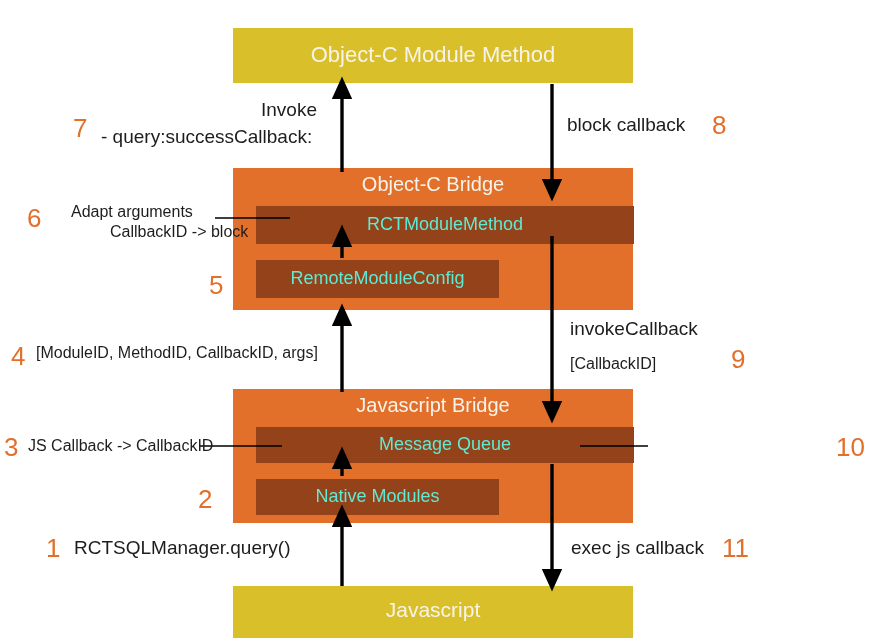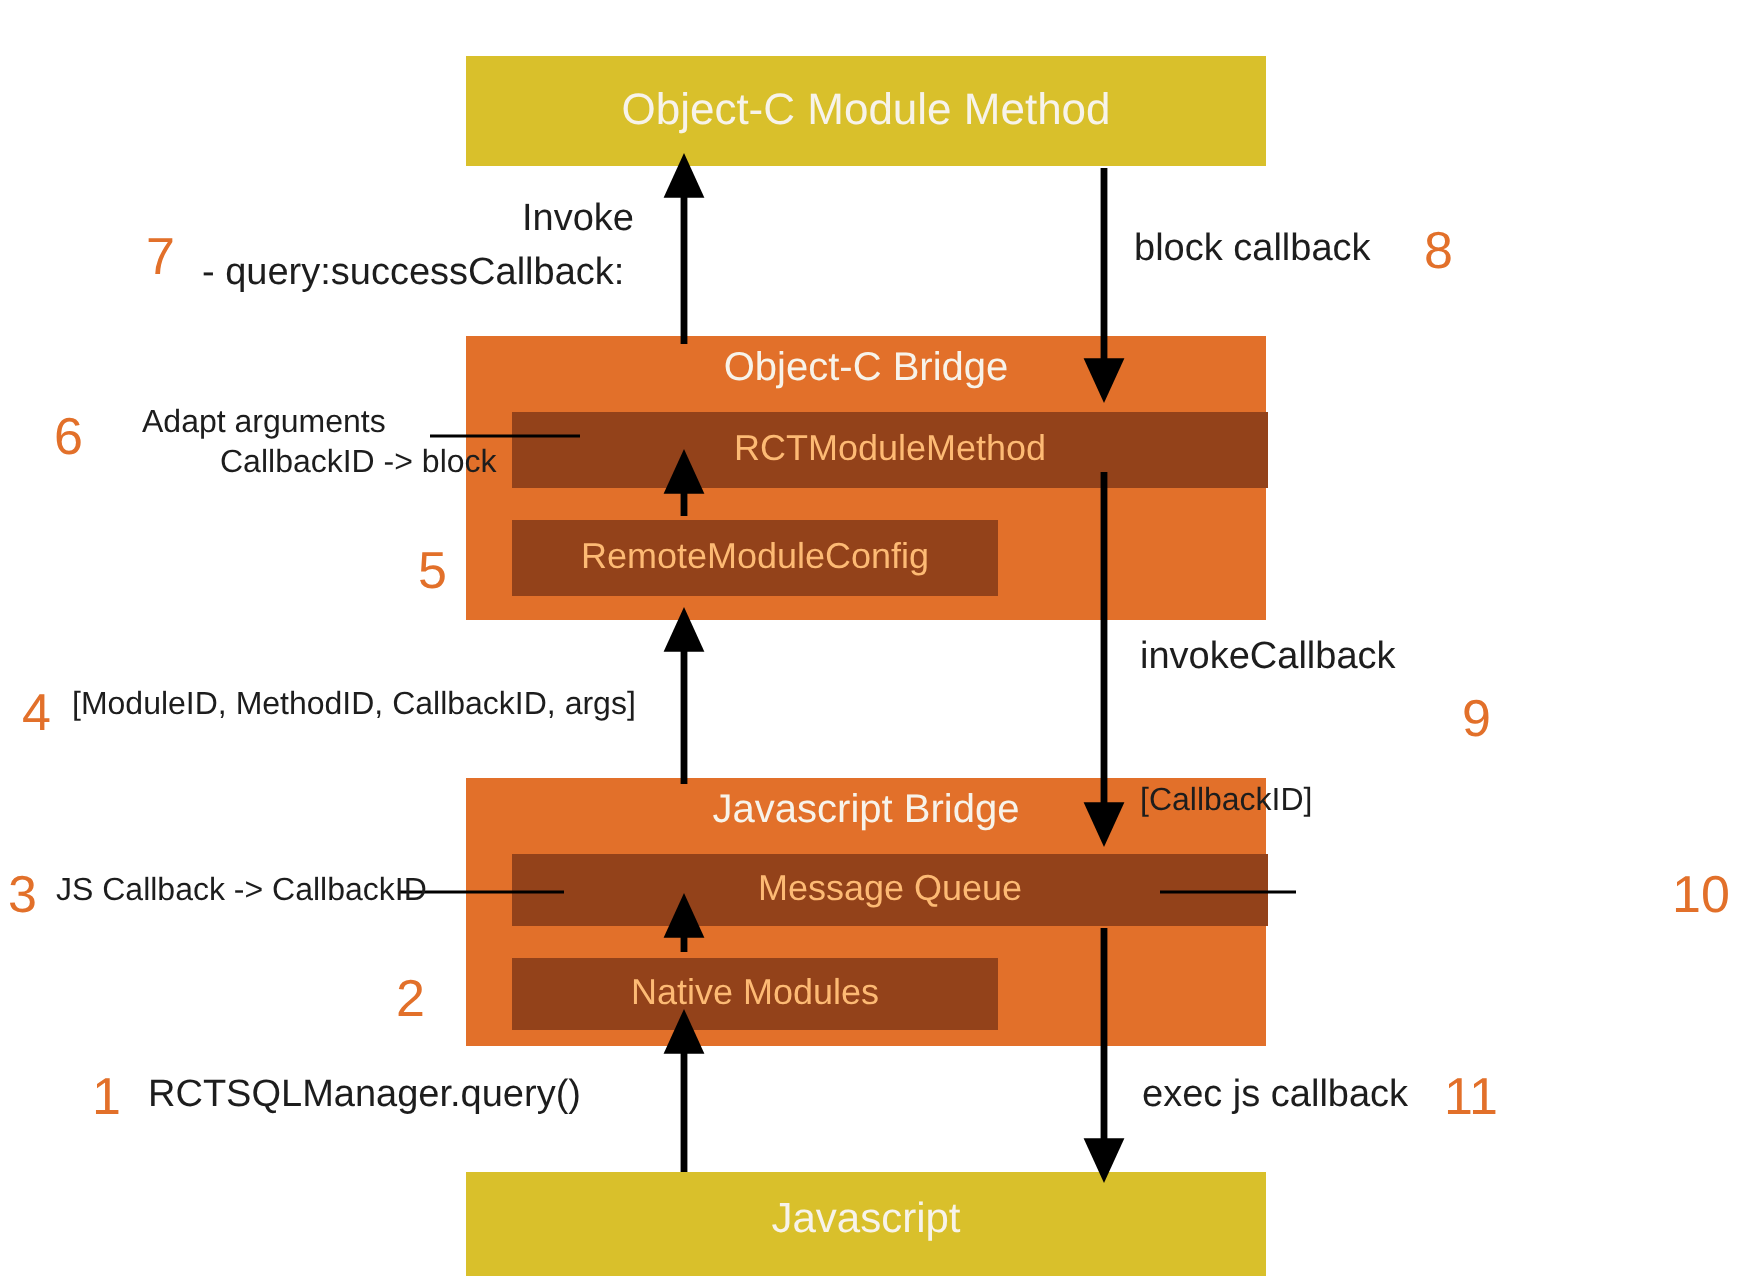--- a/index.html
+++ b/index.html
@@ -38,21 +38,21 @@
     position: absolute;
     width: 100%;
     text-align: center;
     color: #f7f3ea;
     font-weight: 400;
   }
   .box-label {
     position: absolute;
     width: 100%;
     text-align: center;
-    color: #fdba74;
+    color: #5eead4;
     font-weight: 400;
     white-space: nowrap;
   }
   .note {
     position: absolute;
     color: #1d1d1d;
     white-space: nowrap;
     line-height: 1.12;
   }
   .num {
@@ -146,21 +146,21 @@
   <div class="num" style="left:27px; top:203px; font-size:26px;">6</div>
   <div class="note" style="left:71px; top:203px; font-size:16px;">Adapt arguments</div>
   <div class="note" style="left:66px; top:223px; font-size:16px;margin-left:44px;">CallbackID -&gt; block</div>
 
   <div class="num" style="left:209px; top:270px; font-size:26px;">5</div>
 
   <div class="num" style="left:11px; top:341px; font-size:26px;">4</div>
   <div class="note" style="left:36px; top:344px; font-size:16px;">[ModuleID, MethodID, CallbackID, args]</div>
 
   <div class="note" style="left:570px; top:318px; font-size:19px;">invokeCallback</div>
-  <div class="note" style="left:570px; top:355px; font-size:16px;margin-top:37px;">[CallbackID]</div>
+  <div class="note" style="left:570px; top:355px; font-size:16px;">[CallbackID]</div>
   <div class="num" style="left:731px; top:344px; font-size:26px;">9</div>
 
   <div class="num" style="left:4px; top:432px; font-size:26px;">3</div>
   <div class="note" style="left:28px; top:437px; font-size:16px;">JS Callback -&gt; CallbackID</div>
 
   <div class="num" style="left:836px; top:432px; font-size:26px;">10</div>
 
   <div class="num" style="left:198px; top:484px; font-size:26px;">2</div>
 
   <div class="num" style="left:46px; top:533px; font-size:26px;">1</div>

